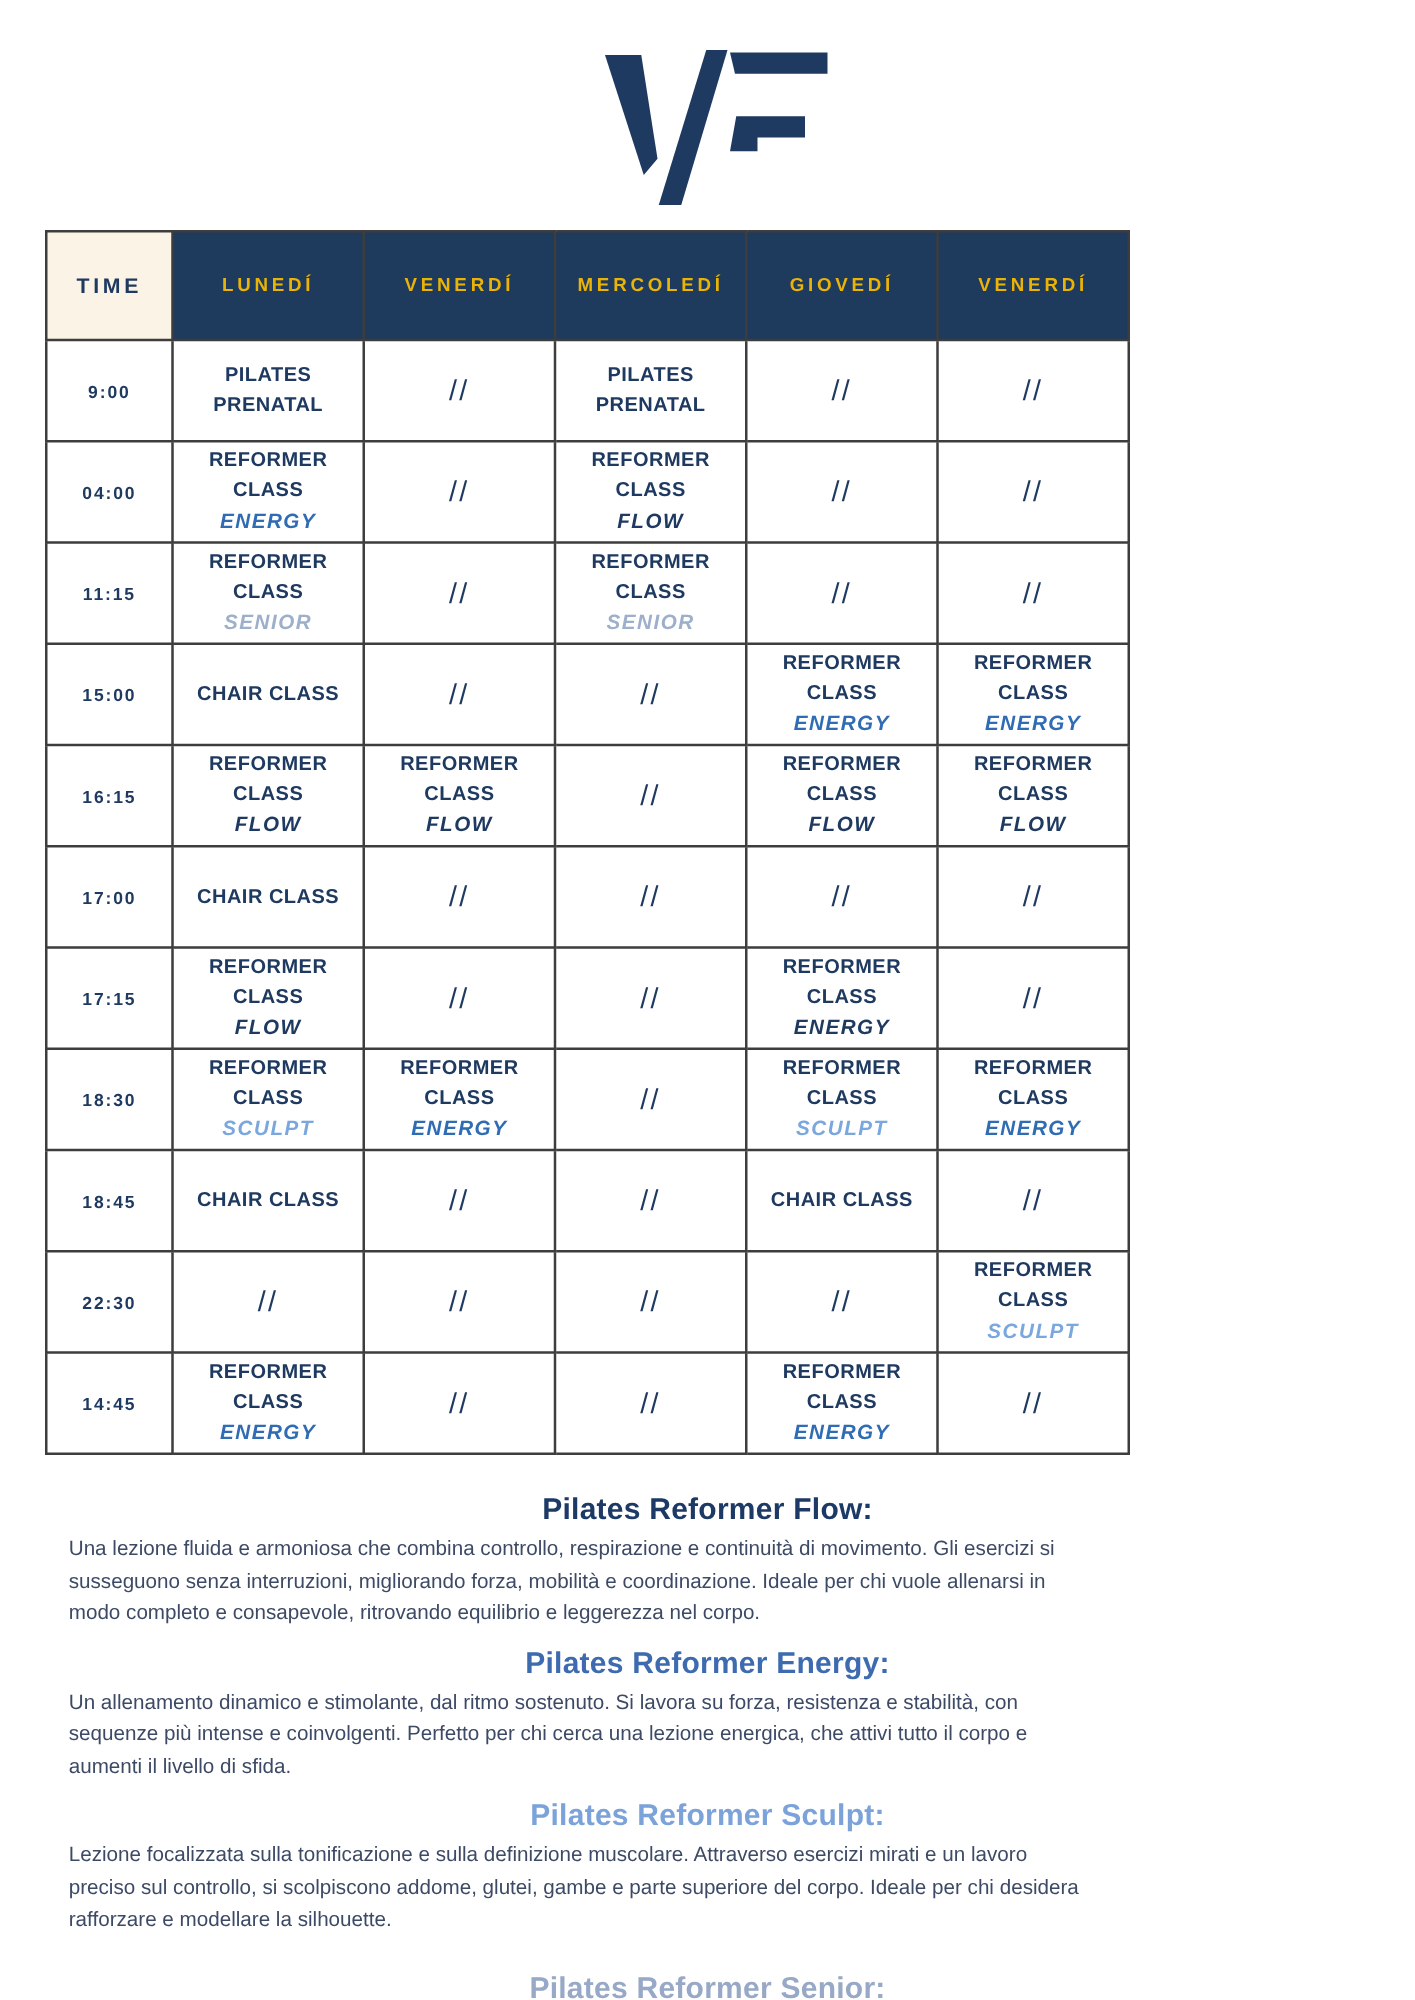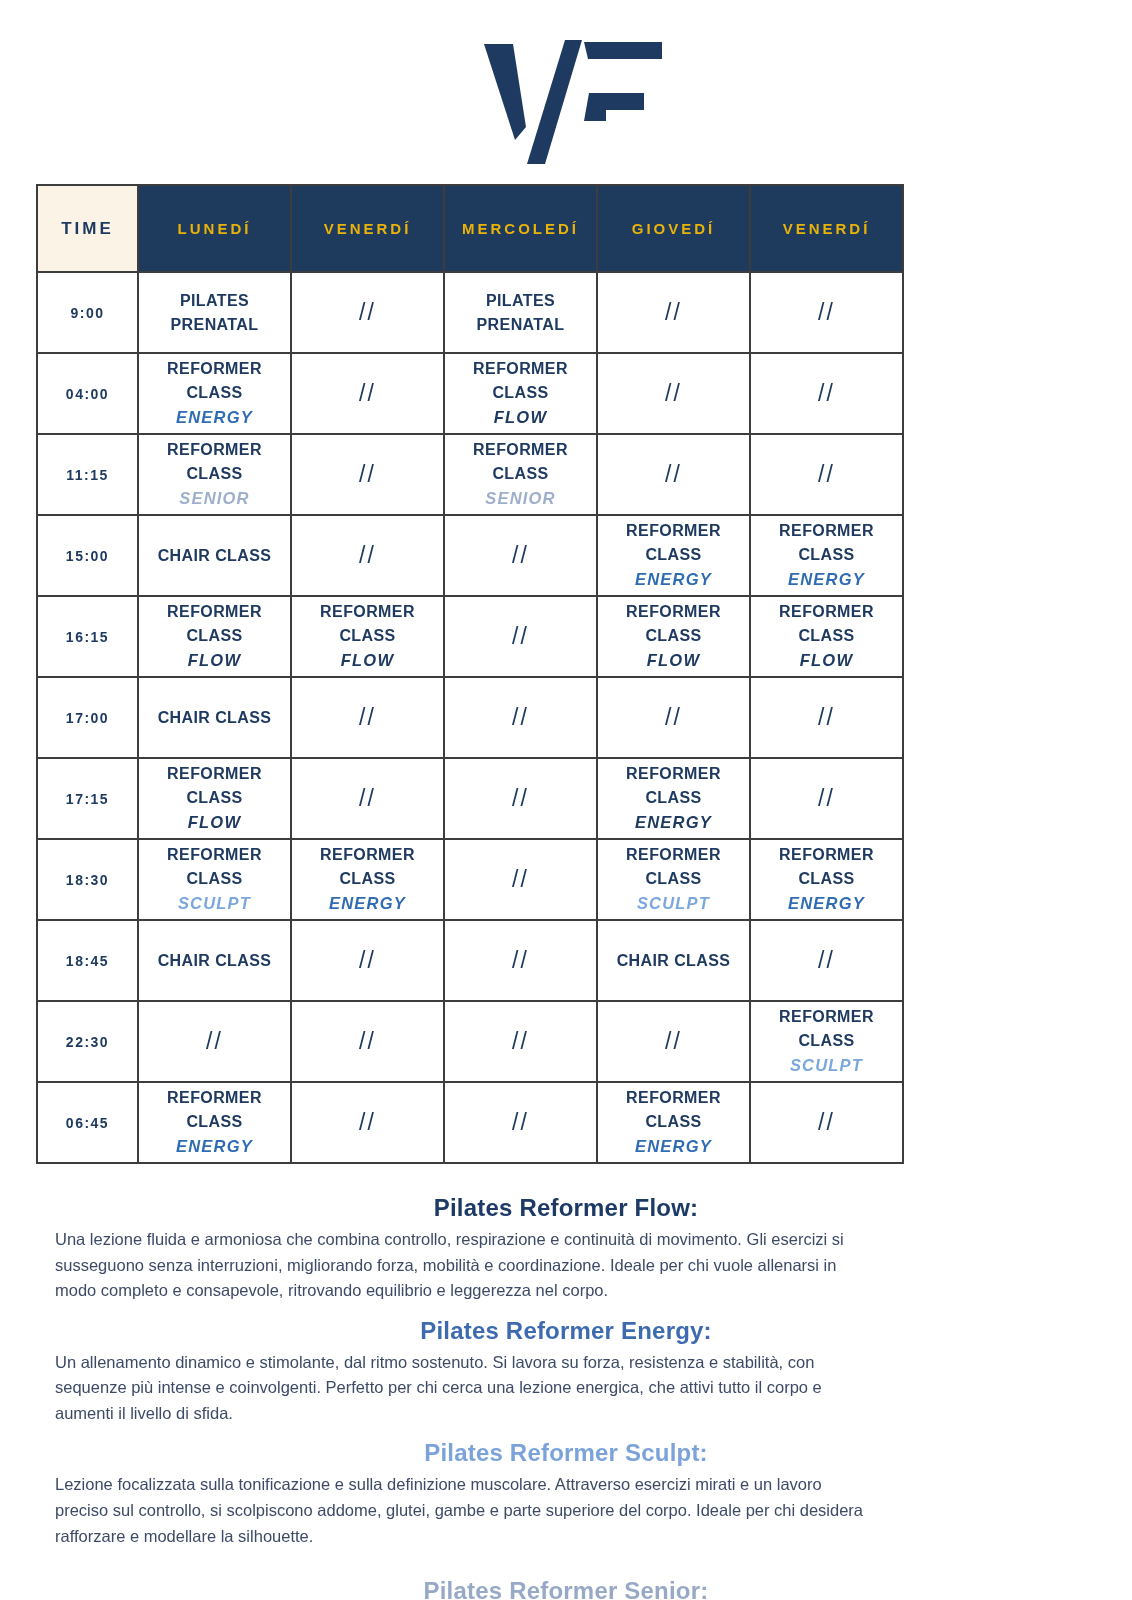--- a/index.html
+++ b/index.html
@@ -281,21 +281,21 @@
         <td><span class="slashes">//</span></td>
         <td><span class="slashes">//</span></td>
         <td><span class="slashes">//</span></td>
         <td><span class="slashes">//</span></td>
         <td>
           <div class="class-title">REFORMER CLASS</div>
           <div class="class-variant v-light">SCULPT</div>
         </td>
       </tr>
       <tr>
-        <td class="time-cell">06:45</td>
+        <td class="time-cell">14:45</td>
         <td>
           <div class="class-title">REFORMER CLASS</div>
           <div class="class-variant v-blue">ENERGY</div>
         </td>
         <td><span class="slashes">//</span></td>
         <td><span class="slashes">//</span></td>
         <td>
           <div class="class-title">REFORMER CLASS</div>
           <div class="class-variant v-blue">ENERGY</div>
         </td>

